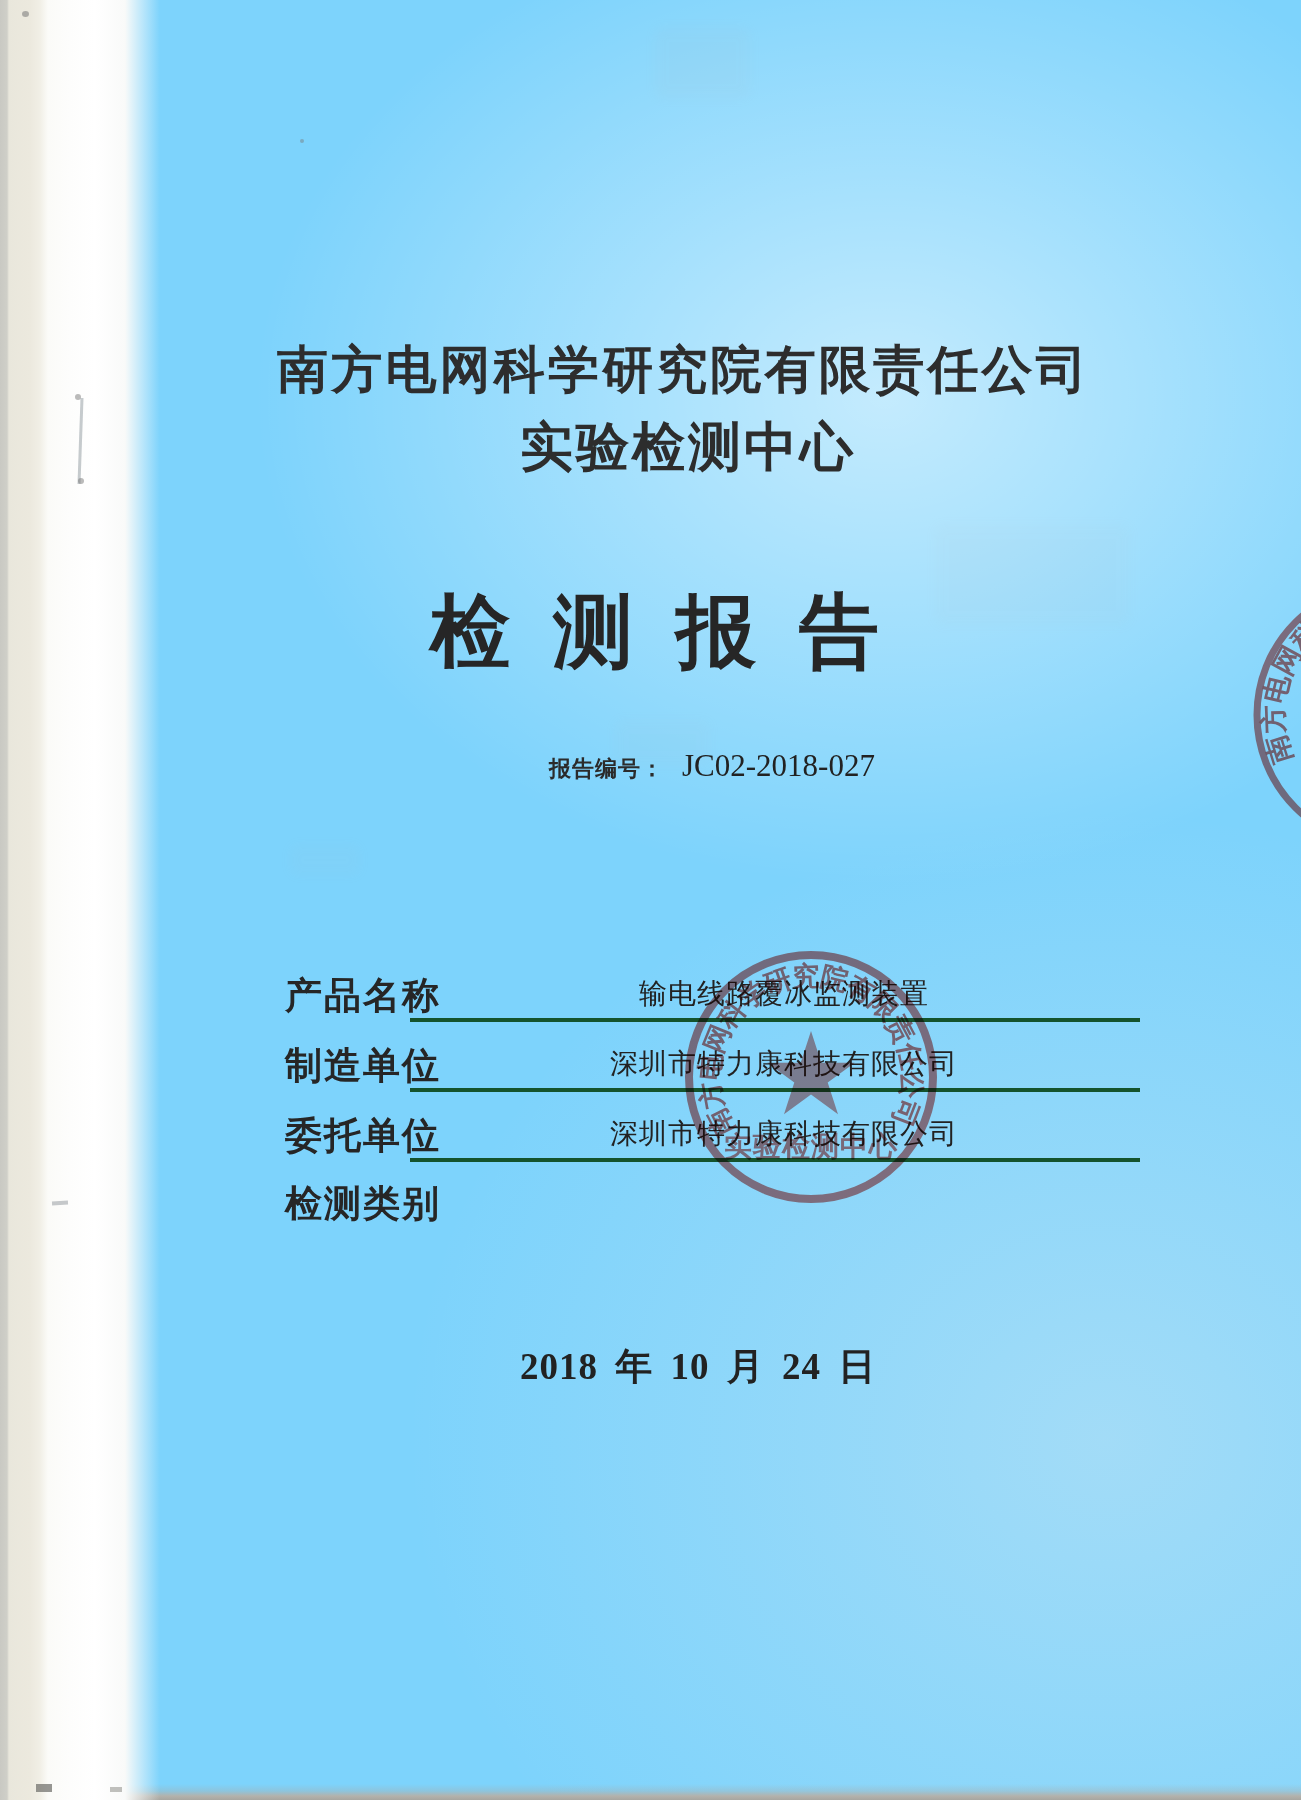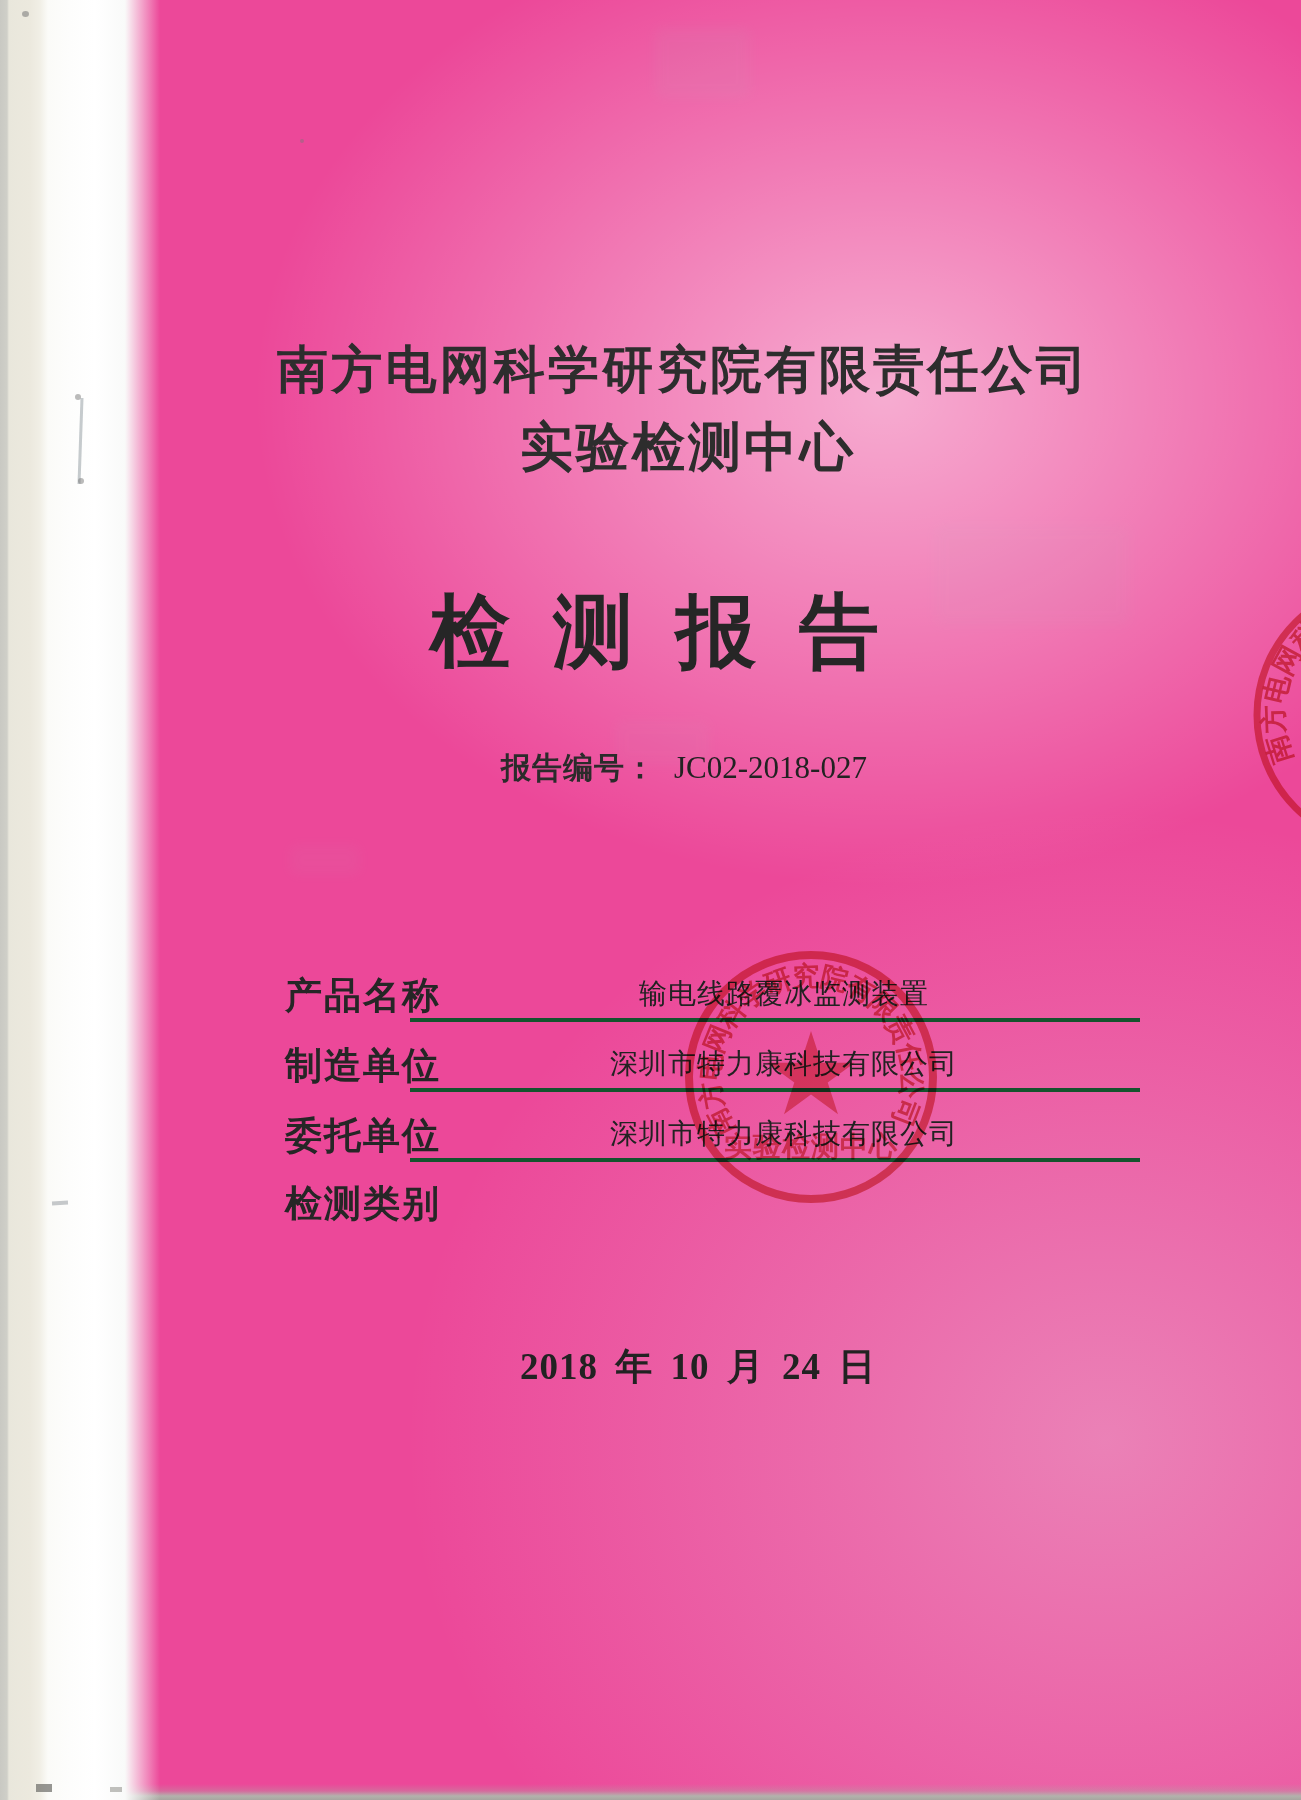--- a/index.html
+++ b/index.html
@@ -1,21 +1,21 @@
 <!DOCTYPE html>
 <html><head>
 <meta charset="utf-8">
 <style>
   html,body{margin:0;padding:0;background:#e8e8e4;}
   .page{
     position:relative;
     width:1301px;height:1800px;
     margin:0 auto;
     overflow:hidden;
-    background:#ec4899;
+    background:#7dd3fc;
     font-family:"Liberation Sans", sans-serif;
     color:#2b2b2b;
   }
   
   .page::before{
     content:"";
     position:absolute;inset:0;
     background:
       linear-gradient(90deg,
         #c9c9c3 0px,#cfcfc8 7px,#e9e7dc 9px,#ece9de 30px,#f1efe6 40px,
@@ -44,21 +44,21 @@
   }
   .report-title{
     position:absolute;left:430px;top:592px;
     font-size:80px;font-weight:700;letter-spacing:43px;line-height:1;
     white-space:nowrap;color:#262626;
   }
   .report-no{
     position:absolute;left:501px;top:748px;
     display:flex;align-items:baseline;gap:18px;white-space:nowrap;
   }
-  .report-no .lbl{font-size:30px;font-weight:600;letter-spacing:1px;color:#2b2b2b;}
+  .report-no .lbl{font-size:22px;font-weight:600;letter-spacing:1px;color:#2b2b2b;margin-left:48px;}
   .report-no .val{font-family:"Liberation Serif", serif;font-size:31px;color:#222;}
 
   .field-row{position:absolute;left:285px;width:860px;height:56px;}
   .field-row .flabel{
     position:absolute;left:0;bottom:8px;
     font-size:37px;font-weight:700;letter-spacing:2px;line-height:1;color:#262626;
     white-space:nowrap;
   }
   .field-row .fline{
     position:absolute;left:125px;width:730px;bottom:0;height:52px;

